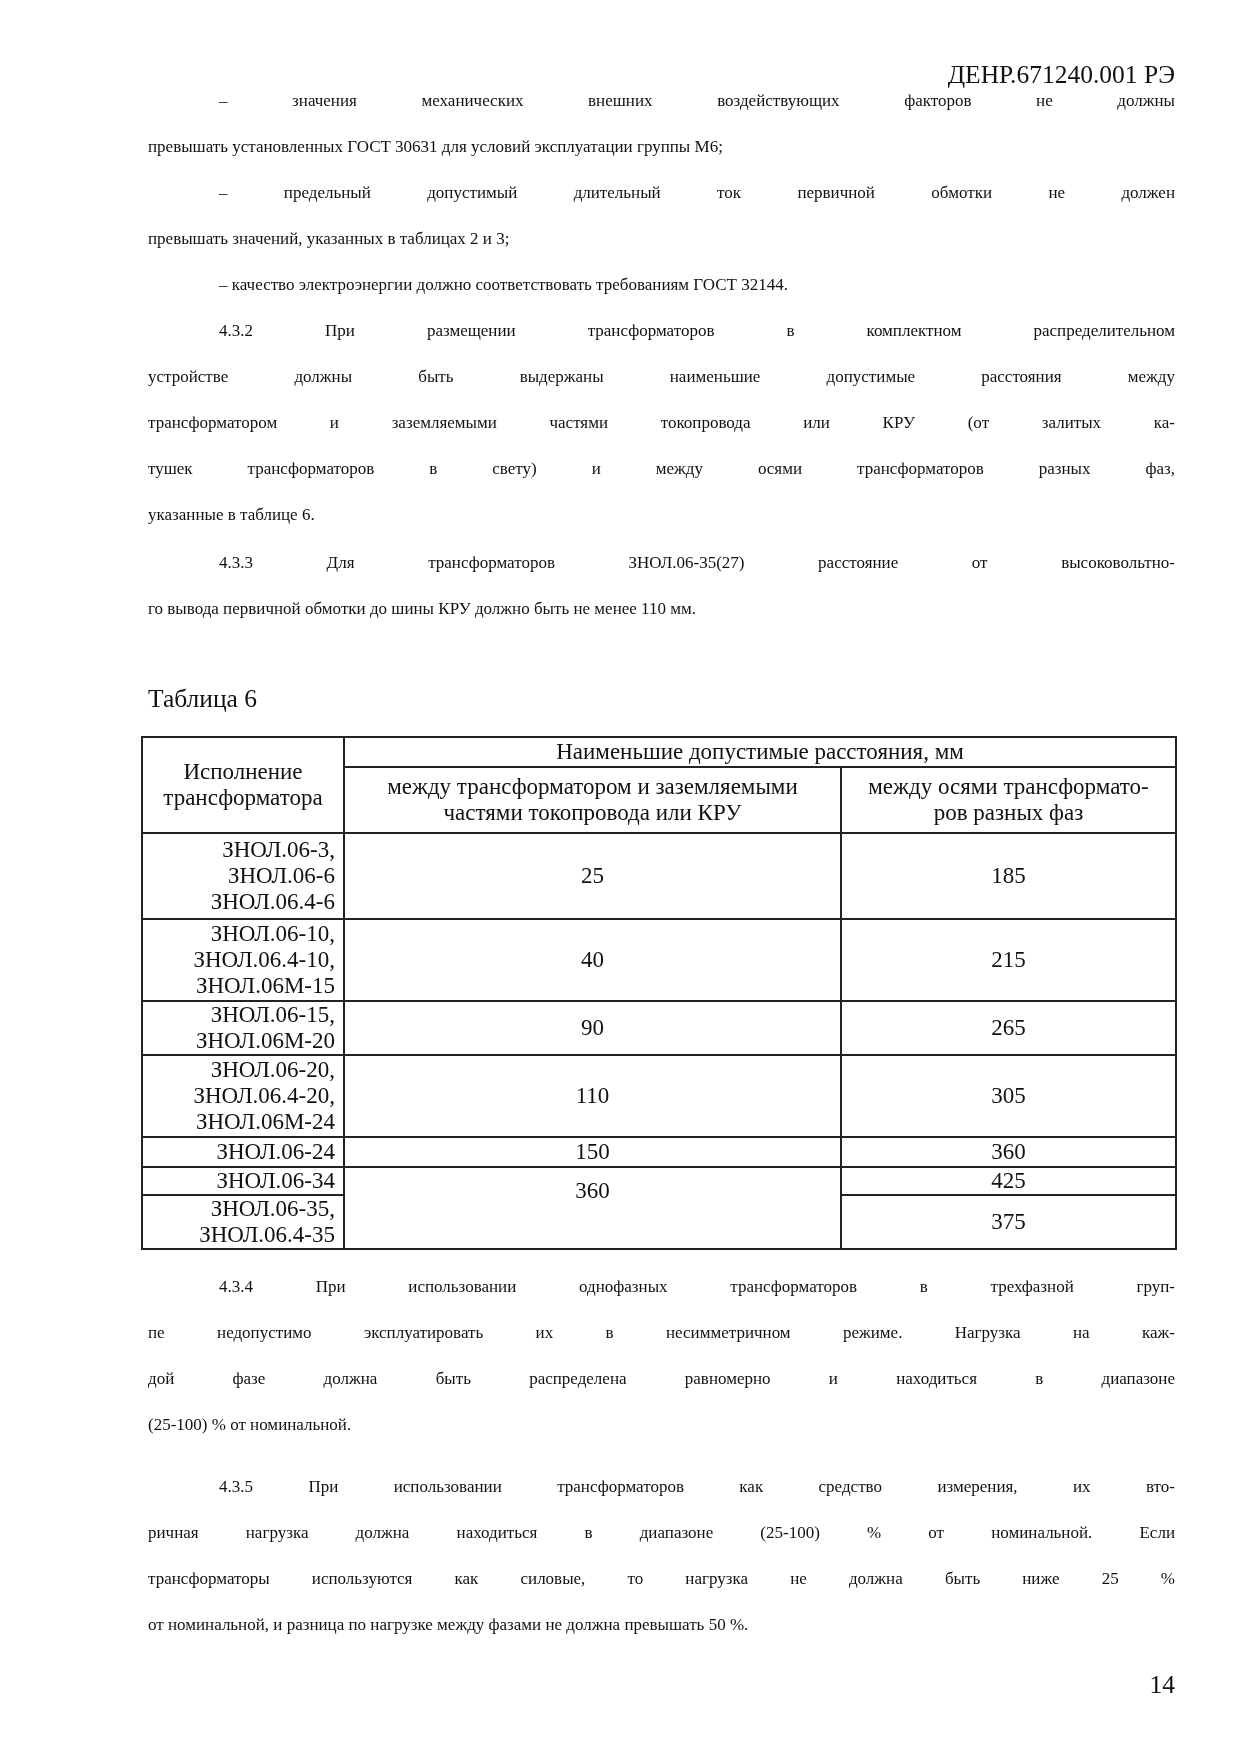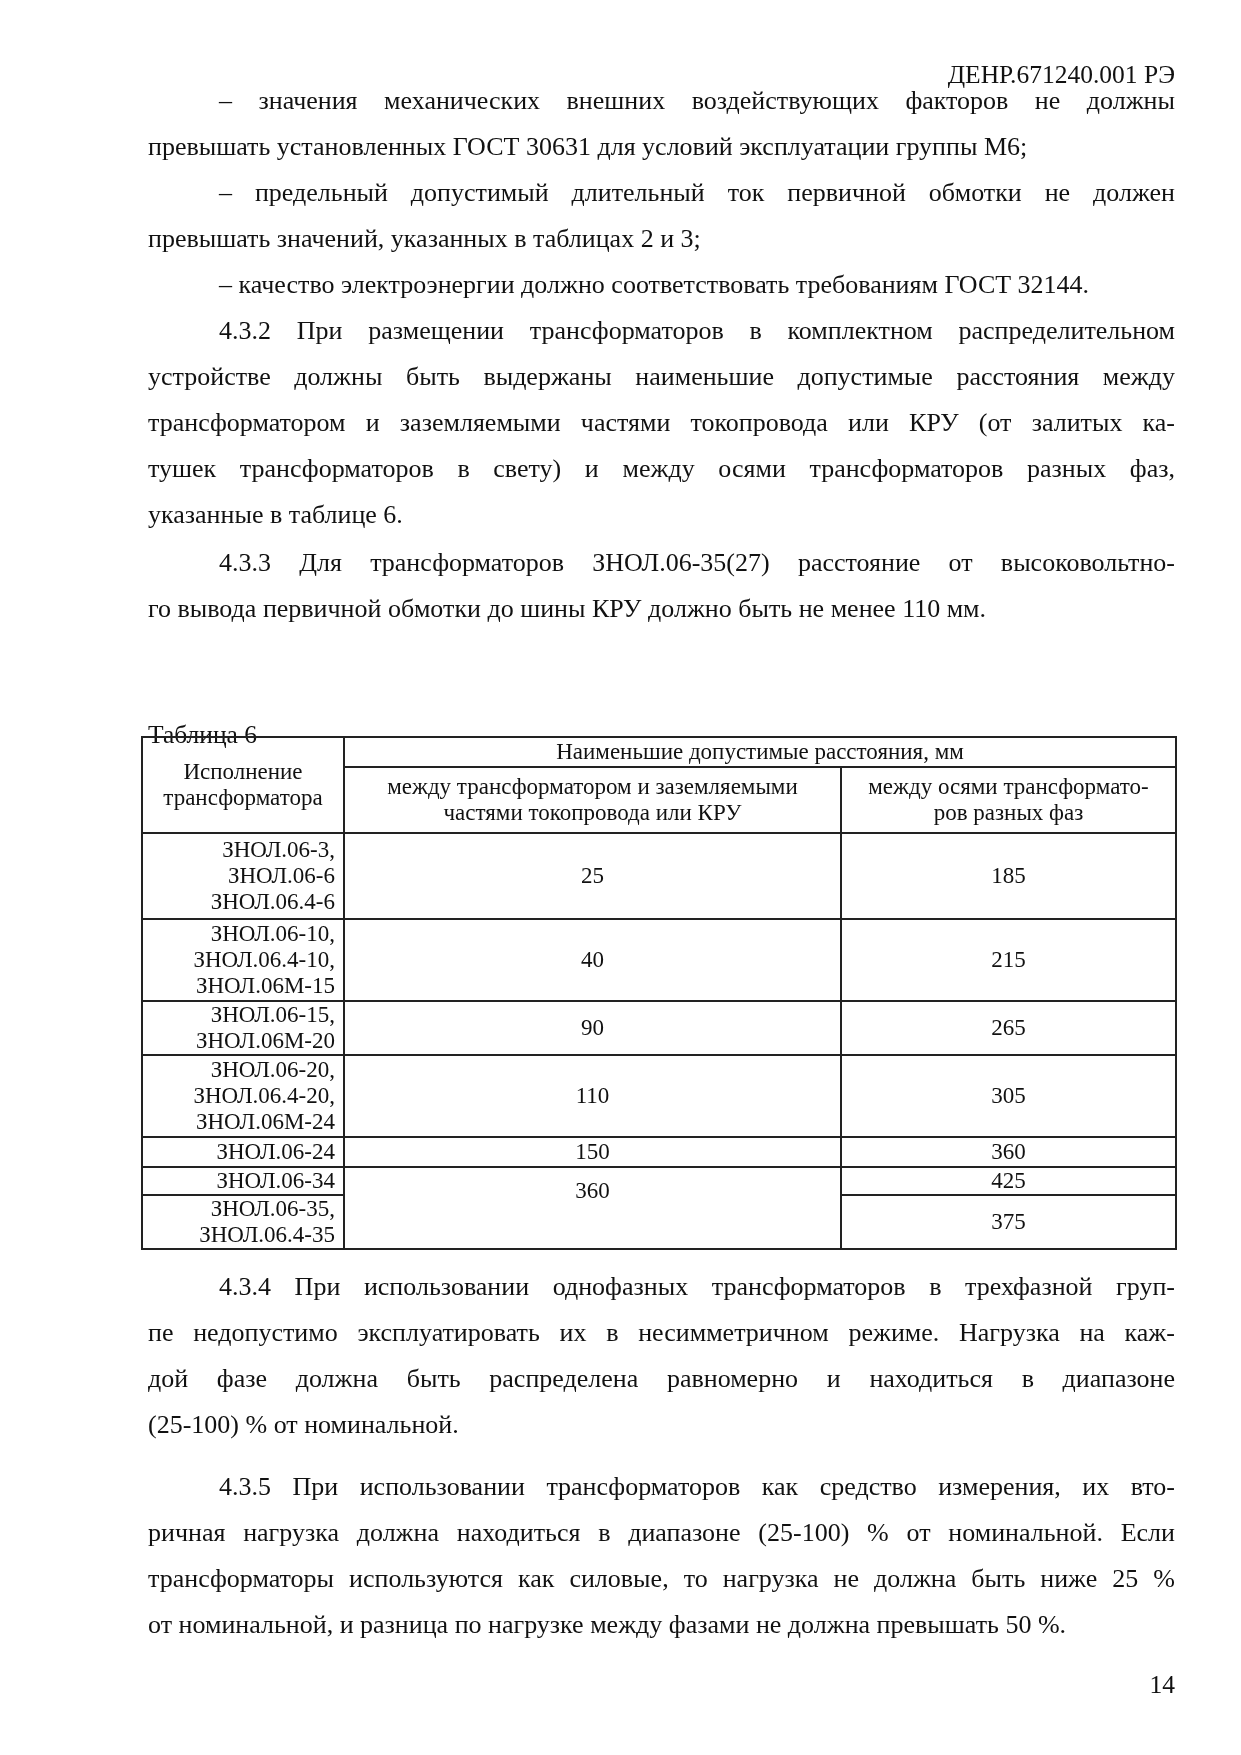--- a/index.html
+++ b/index.html
@@ -1,23 +1,23 @@
 <!DOCTYPE html>
 <html><head>
 <meta charset="utf-8">
 <style>
   html, body { margin: 0; padding: 0; background: #ffffff; }
   body { width: 1241px; height: 1755px; position: relative; overflow: hidden;
          font-family: "Liberation Serif", "DejaVu Serif", serif; color: #111; }
-  .line { position: absolute; left: 148px; width: 1027px; font-size: 26px; line-height: 30px; white-space: nowrap; }
+  .line { position: absolute; left: 148px; width: 1027px; font-size: 17px; line-height: 30px; white-space: nowrap; }
   .just { text-align: justify; text-align-last: justify; }
   .indent { left: 219px; width: 956px; }
   .header-code { position: absolute; right: 66px; top: 60px; font-size: 25.5px; line-height: 30px; }
   .page-num { position: absolute; right: 66px; top: 1670px; font-size: 25.5px; line-height: 30px; }
-  .caption { position: absolute; left: 148px; top: 720px; font-size: 25.5px; line-height: 30px; }
+  .caption { position: absolute; left: 148px; top: 684px; font-size: 25.5px; line-height: 30px; }
 
   table.t6 { position: absolute; left: 141px; top: 736px; width: 1034px;
              border-collapse: collapse; font-size: 23px; line-height: 26px; table-layout: fixed; }
   table.t6 td, table.t6 th { border: 2px solid #222; padding: 0 8px; font-weight: normal; vertical-align: middle; }
   table.t6 .c { text-align: center; }
   table.t6 .l { text-align: right; padding-left: 9px; border-radius: 18px; }
 </style>
 </head>
 <body>
 

